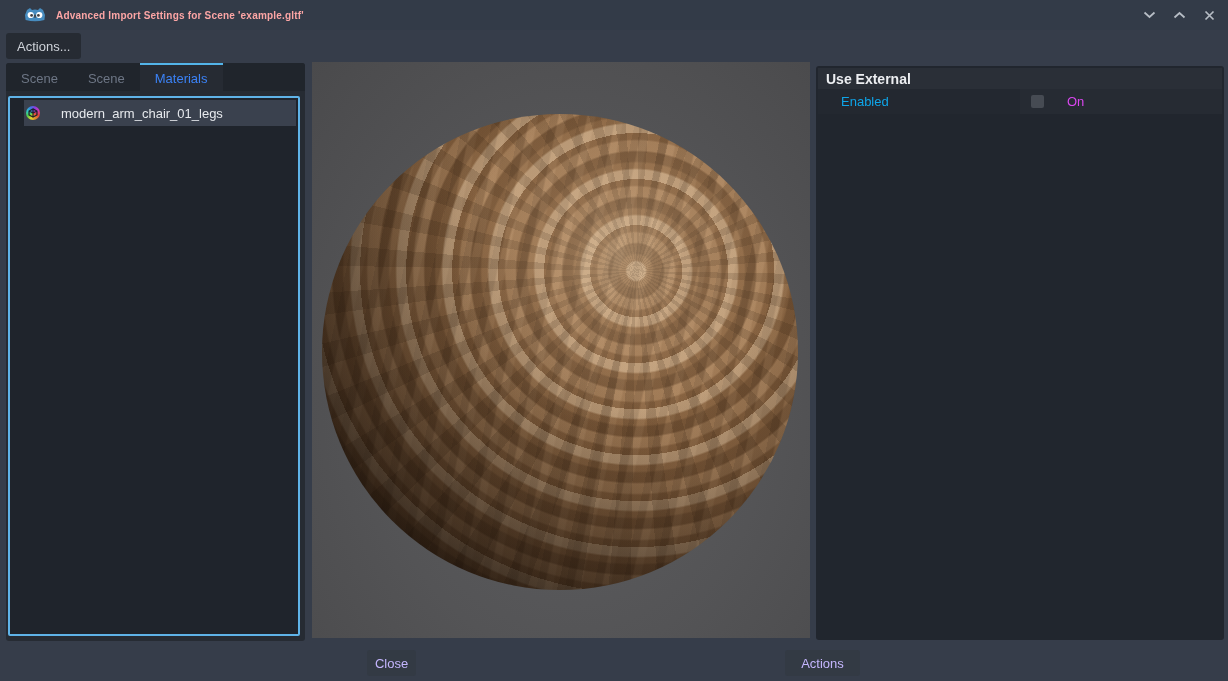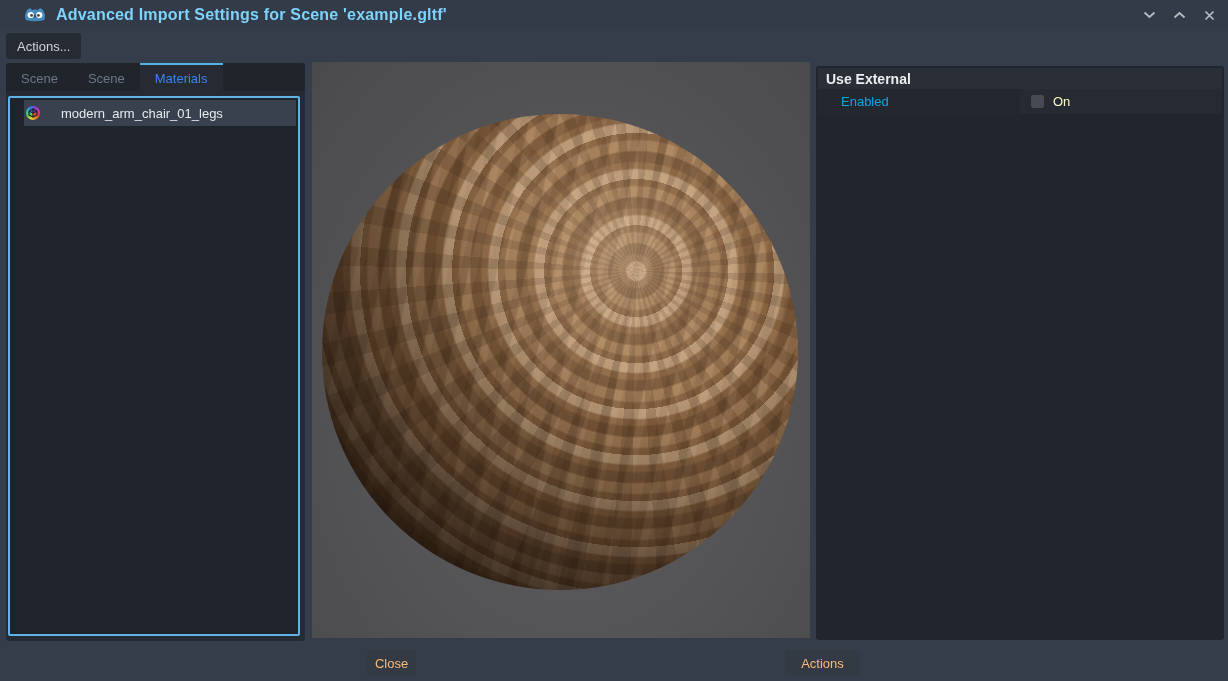--- a/index.html
+++ b/index.html
@@ -5,21 +5,21 @@
   html,body{margin:0;padding:0;}
   body{
     width:1228px;height:681px;position:relative;overflow:hidden;
     background:#363d4a;
     font-family:"Liberation Sans","DejaVu Sans",sans-serif;
     -webkit-font-smoothing:antialiased;
   }
   
   .titlebar{position:absolute;left:0;top:0;width:1228px;height:30px;background:#333b48;display:flex;align-items:center;}
   .app-icon{margin-left:24px;width:22px;height:18px;display:flex;align-items:center;justify-content:center;}
-  .title-text{margin-left:10px;color:#7dd3fc;font-size:16px;font-weight:bold;letter-spacing:.2px;}
+  .title-text{margin-left:10px;color:#fca5a5;font-size:10px;font-weight:bold;letter-spacing:.2px;}
   .win-controls{position:absolute;right:8px;top:0;height:30px;display:flex;align-items:center;gap:8px;}
   .win-btn{width:22px;height:22px;display:flex;align-items:center;justify-content:center;cursor:default;}
   .win-btn svg{display:block;}
   
   .actions-bar{position:absolute;left:0;top:30px;width:1228px;height:32px;}
   .actions-btn{
     position:absolute;left:6px;top:3px;height:26px;padding:0 11px;
     background:#262b33;border:none;border-radius:3px;color:#cfd3da;font-size:13px;
     font-family:inherit;display:flex;align-items:center;
   }
@@ -73,27 +73,27 @@
     display:flex;align-items:center;padding-left:8px;box-sizing:border-box;
     color:#eceef1;font-size:14px;font-weight:bold;cursor:default;
   }
   .prop-row{position:absolute;left:2px;top:23px;right:2px;height:25px;display:flex;}
   .prop-label-half{
     width:50%;background:#232830;display:flex;align-items:center;
     padding-left:23px;box-sizing:border-box;color:#0ea5e9;font-size:13px;
   }
   .prop-value-half{
     width:50%;background:#262b33;display:flex;align-items:center;
-    padding-left:11px;box-sizing:border-box;color:#fef9c3;font-size:13px;gap:9px;
+    padding-left:11px;box-sizing:border-box;color:#d946ef;font-size:13px;gap:23px;
   }
   .checkbox{width:13px;height:13px;background:#464b53;border-radius:2px;flex:0 0 13px;cursor:default;}
   
   .footer-btn{
     position:absolute;top:650px;height:26px;background:#333a44;border:none;border-radius:3px;
-    color:#fdba74;font-size:13px;font-family:inherit;display:flex;align-items:center;justify-content:center;
+    color:#c4b5fd;font-size:13px;font-family:inherit;display:flex;align-items:center;justify-content:center;
   }
   .btn-close{left:367px;width:49px;}
   .btn-reimport{left:785px;width:75px;}
 </style>
 </head>
 <body>
 
 <div class="titlebar">
   <span class="app-icon">
     <svg width="22" height="17" viewBox="0 0 22 17">

